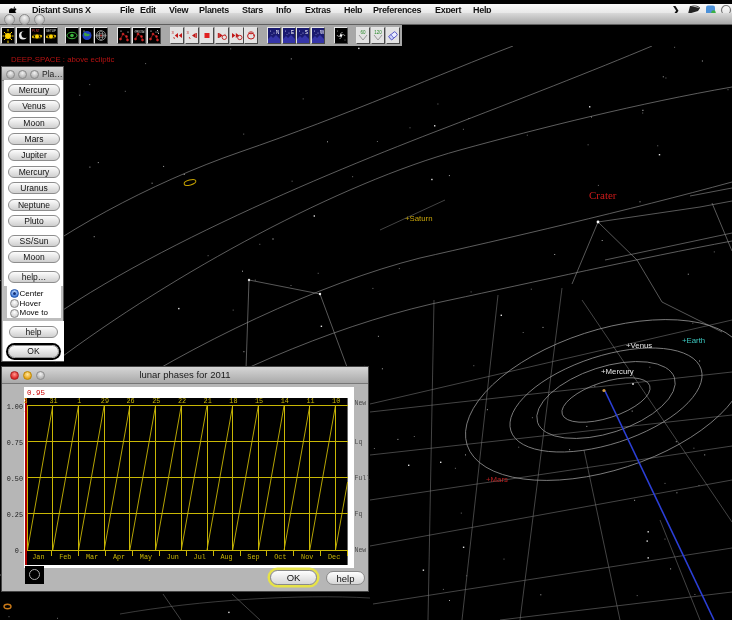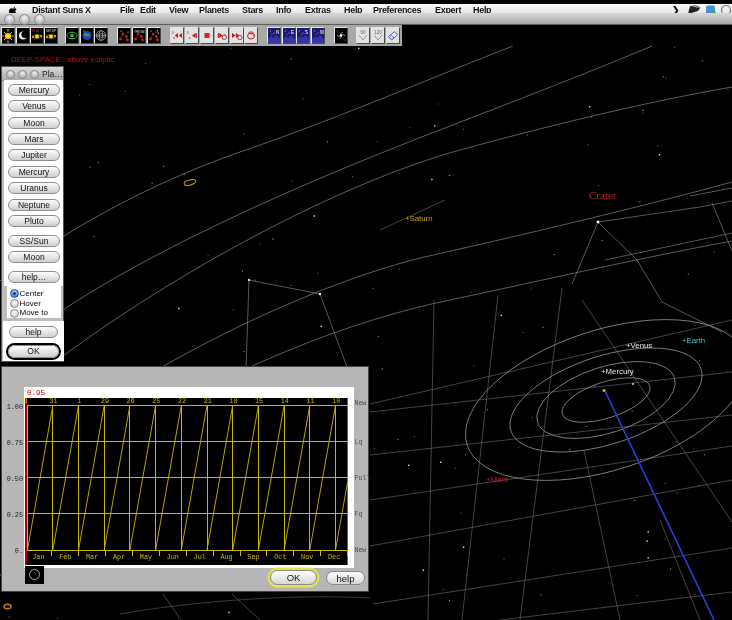--- a/index.html
+++ b/index.html
@@ -287,20 +287,26 @@
     <div class="rlabel" style="left: 17.5px; top: 221.9px;">Center</div>
     <div class="radio" style="left: 8px; top: 232px;"></div>
     <div class="rlabel" style="left: 17.5px; top: 231.5px;">Hover</div>
     <div class="radio" style="left: 8px; top: 241.8px;"></div>
     <div class="rlabel" style="left: 17.5px; top: 241.3px;">Move to</div>
     <div class="pbtn" style="top: 259px; left: 7px; width: 49px;">help</div>
     <div class="pbtn" style="top: 278px; left: 6px; width: 51px; height: 13px; line-height: 11px; box-shadow: rgb(0, 0, 0) 0px 0px 0px 2px; border-radius: 7px;">OK</div>
   </div>
 
 <div id="lunar" class="abs">
+  <div id="luntitle">
+    <div class="pl" style="left:8px;top:4px;background:radial-gradient(circle at 50% 35%,#ff9990,#d22 70%);border-color:#a22;"></div>
+    <div class="pl" style="left:21px;top:4px;background:radial-gradient(circle at 50% 35%,#ffe9a0,#e9a318 70%);border-color:#b80;"></div>
+    <div class="pl" style="left:34px;top:4px;"></div>
+    <div id="luntext">lunar phases for 2011</div>
+  </div>
   <svg id="chart" style="position:absolute;left:21px;top:19px;" width="332" height="182" viewBox="0 0 332 182">
       <rect x="1" y="1" width="330" height="181" fill="#fff"></rect>
       <rect x="2" y="12" width="322.6" height="167" fill="#000"></rect>
       <line x1="2" y1="19.5" x2="324.6" y2="19.5" stroke="#c9b705" stroke-width="1" shape-rendering="crispEdges"></line>
       <line x1="2" y1="55.5" x2="324.6" y2="55.5" stroke="#c9b705" stroke-width="1" shape-rendering="crispEdges"></line>
       <line x1="2" y1="91.5" x2="324.6" y2="91.5" stroke="#c9b705" stroke-width="1" shape-rendering="crispEdges"></line>
       <line x1="2" y1="127.5" x2="324.6" y2="127.5" stroke="#c9b705" stroke-width="1" shape-rendering="crispEdges"></line>
       <line x1="2" y1="164" x2="324.6" y2="164" stroke="#c9b705" stroke-width="1" shape-rendering="crispEdges"></line>
       <line x1="4.5" y1="19.5" x2="4.5" y2="164" stroke="#c9b705" stroke-width="1" shape-rendering="crispEdges"></line>
       <line x1="29.8" y1="19.5" x2="29.8" y2="164" stroke="#c9b705" stroke-width="1" shape-rendering="crispEdges"></line>

